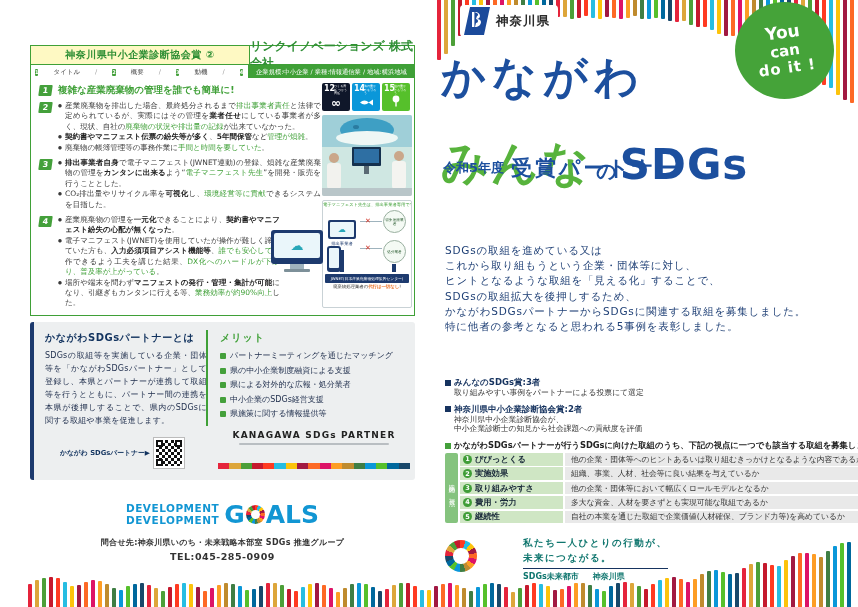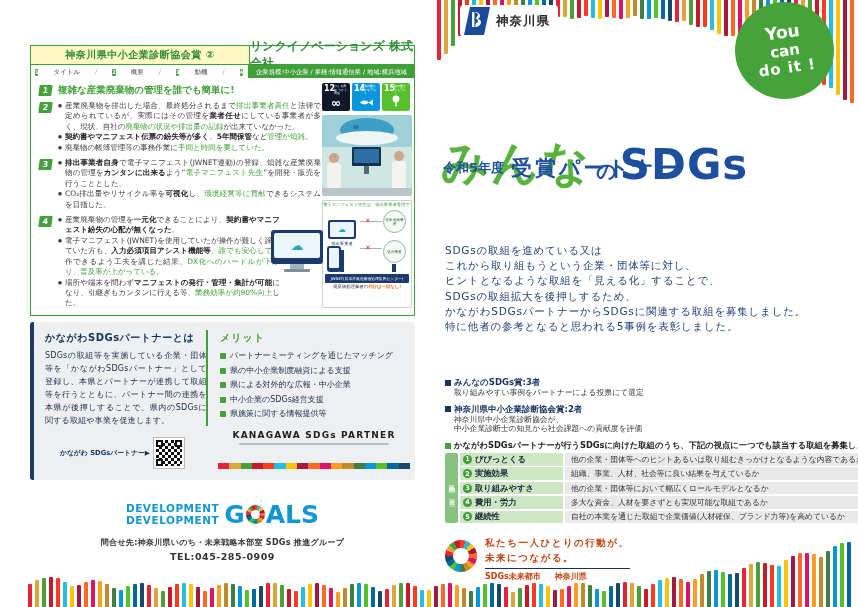--- a/index.html
+++ b/index.html
@@ -140,21 +140,21 @@
     display:flex;align-items:center;justify-content:center;}
   .rt-rows{flex:1;display:flex;flex-direction:column;gap:1.8px;}
   .rt-row{display:flex;gap:2px;height:12.6px;}
   .rt-name{flex:0 0 103px;background:#cfe6c4;display:flex;align-items:center;gap:3px;padding-left:3px;box-sizing:border-box;}
   .rt-num{flex:0 0 9px;width:9px;height:9px;border-radius:50%;background:#3f9d37;color:#fff;font-size:6.5px;
     font-weight:bold;display:flex;align-items:center;justify-content:center;}
   .rt-name b{font-size:8.3px;color:#1a2a3a;white-space:nowrap;}
   .rt-desc{flex:1;background:#e9e9e9;font-size:7.8px;color:#333;display:flex;align-items:center;padding-left:6px;white-space:nowrap;overflow:hidden;}
   .rp-footer{position:absolute;left:445px;top:537px;display:flex;align-items:flex-start;gap:8px;}
   .fw{width:32px;height:32px;margin-top:3px;}
-  .rpf-text{color:#c2410c;}
+  .rpf-text{color:#0f766e;margin-left:38px;}
   .rpf-l1{font-size:9.5px;font-weight:bold;letter-spacing:1.5px;}
   .rpf-l2{font-size:9.5px;font-weight:bold;letter-spacing:1.5px;margin-top:2px;}
   .rpf-rule{height:1px;background:#16335f;margin:3px 0 2px;}
   .rpf-l3{display:flex;gap:14px;font-size:8px;font-weight:bold;}
 </style>
 </head>
 <body>
 
 <div class="canvas">
 
@@ -501,21 +501,21 @@
         <div class="merit-item">
           <i class="merit-sq"></i>
           <span>パートナーミーティングを通じたマッチング</span>
         </div>
         <div class="merit-item">
           <i class="merit-sq"></i>
           <span>県の中小企業制度融資による支援</span>
         </div>
         <div class="merit-item">
           <i class="merit-sq"></i>
-          <span>県による対外的な広報・中小企業</span>
+          <span>県による対外的な広報・処分業者</span>
         </div>
         <div class="merit-item">
           <i class="merit-sq"></i>
           <span>中小企業のSDGs経営支援</span>
         </div>
         <div class="merit-item">
           <i class="merit-sq"></i>
           <span>県施策に関する情報提供等</span>
         </div>
       </div>
@@ -555,20 +555,21 @@
           <span class="sdg-wheel gw" style="background: conic-gradient(from -90deg, rgb(229, 36, 59) 0deg, rgb(229, 36, 59) 21.2deg, rgb(221, 166, 58) 21.2deg, rgb(221, 166, 58) 42.4deg, rgb(76, 159, 56) 42.4deg, rgb(76, 159, 56) 63.5deg, rgb(197, 25, 45) 63.5deg, rgb(197, 25, 45) 84.7deg, rgb(255, 58, 33) 84.7deg, rgb(255, 58, 33) 105.9deg, rgb(38, 189, 226) 105.9deg, rgb(38, 189, 226) 127.1deg, rgb(252, 195, 11) 127.1deg, rgb(252, 195, 11) 148.2deg, rgb(162, 25, 66) 148.2deg, rgb(162, 25, 66) 169.4deg, rgb(253, 105, 37) 169.4deg, rgb(253, 105, 37) 190.6deg, rgb(221, 19, 103) 190.6deg, rgb(221, 19, 103) 211.8deg, rgb(253, 157, 36) 211.8deg, rgb(253, 157, 36) 232.9deg, rgb(191, 139, 46) 232.9deg, rgb(191, 139, 46) 254.1deg, rgb(63, 126, 68) 254.1deg, rgb(63, 126, 68) 275.3deg, rgb(10, 151, 217) 275.3deg, rgb(10, 151, 217) 296.5deg, rgb(86, 192, 43) 296.5deg, rgb(86, 192, 43) 317.6deg, rgb(0, 104, 157) 317.6deg, rgb(0, 104, 157) 338.8deg, rgb(25, 72, 106) 338.8deg, rgb(25, 72, 106) 360deg);"></span>
           <span>ALS</span>
       </div>
     </div>
   </div>
   <div class="contact-block">
     <div class="contact-l1">問合せ先:神奈川県いのち・未来戦略本部室 SDGs 推進グループ</div>
     <div class="contact-l2">TEL:045-285-0909</div>
   </div>
 
+  <div class="rp-title1">かながわ</div>
   <div class="rp-title2">
     <span class="rp-t2-green">みんな</span>
     <span class="rp-t2-no">の</span>
     <span class="rp-t2-sdgs">SDGs</span>
   </div>
   <div class="rp-subtitle">
     <span class="rp-sub-year">令和5年度</span>
     <span class="rp-sub-award">受賞パートナー</span>
   </div>
 

